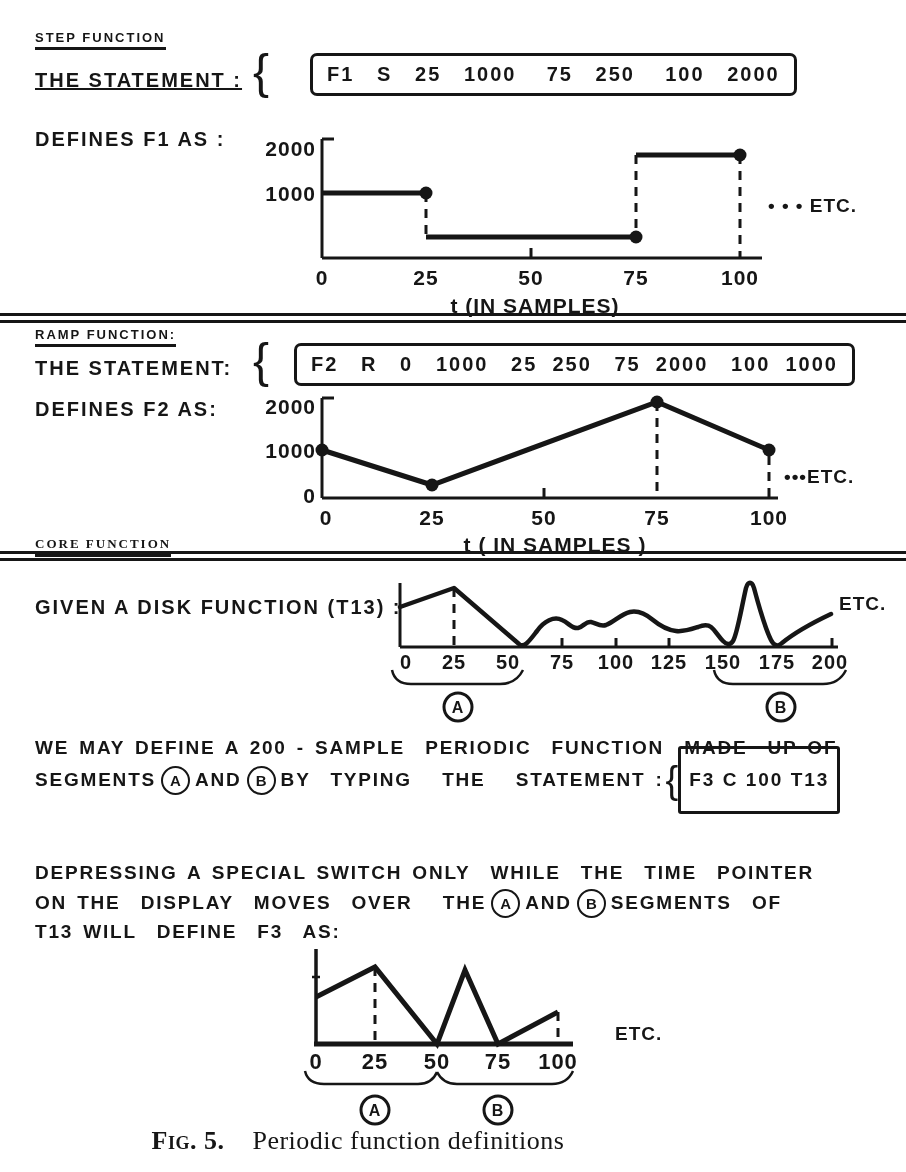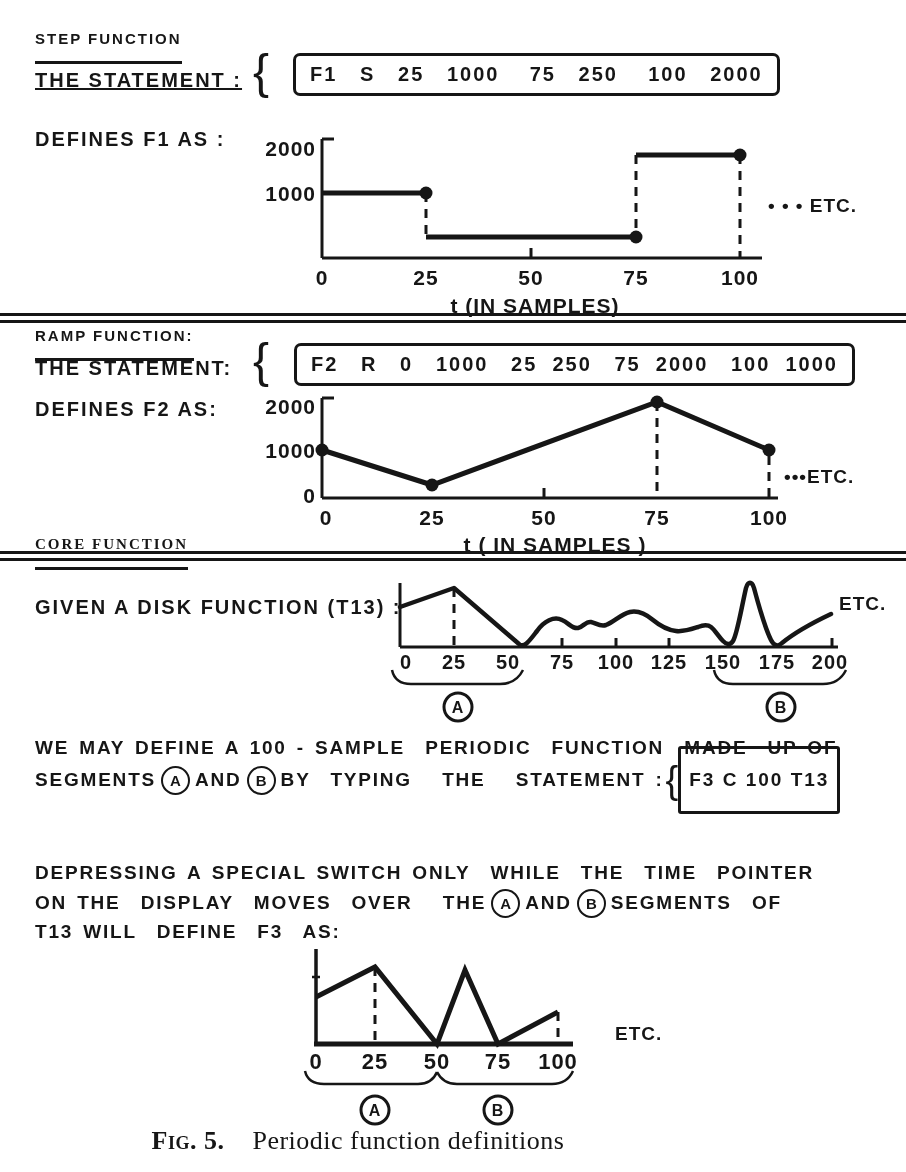--- a/index.html
+++ b/index.html
@@ -2,21 +2,21 @@
 <html><head>
 <meta charset="utf-8">
 <style>
   html,body{margin:0;padding:0;background:#fff;}
   #page{
     position:relative;width:906px;height:1172px;background:#fff;overflow:hidden;
     font-family:"Liberation Sans",sans-serif;color:#161616;
   }
   .abs{position:absolute;}
   .hand{font-weight:700;letter-spacing:2px;white-space:pre;}
-  .heading{font-size:15px;border-bottom:3px solid #161616;padding-bottom:14px;}
+  .heading{font-size:13px;border-bottom:3px solid #161616;padding-bottom:2px;}
   .label{font-size:20px;}
   .brace{font-weight:400;letter-spacing:0;line-height:1;}
   .stmtbox{
     border:3.5px solid #161616;border-radius:7px;background:#fff;
     font-size:20px;font-weight:700;letter-spacing:2px;white-space:pre;
     padding:7px 14px;display:inline-block;
   }
   .divider{left:0;width:906px;height:4px;border-top:3px solid #161616;border-bottom:3px solid #161616;}
   .para{font-size:19px;font-weight:700;letter-spacing:1.8px;word-spacing:3px;white-space:pre;}
   .pline{display:flex;align-items:center;}
@@ -38,21 +38,21 @@
   .caption .figlab{font-variant:small-caps;font-weight:700;}
 </style>
 </head>
 <body>
 
 <div id="page">
 
   <div class="abs hand heading" style="left:35px;top:30px;">STEP FUNCTION</div>
   <div class="abs hand label" style="left:35px;top:69px;text-decoration:underline;">THE STATEMENT :</div>
   <div class="abs brace" style="left:253px;top:48px;font-size:48px;">{</div>
-  <div class="abs stmtbox" style="left:293px;top:53px;text-align:right;">F1   S   25   1000    75   250    100   2000</div>
+  <div class="abs stmtbox" style="left:310px;top:53px;text-align:right;">F1   S   25   1000    75   250    100   2000</div>
   <div class="abs hand label" style="left:35px;top:128px;">DEFINES F1 AS :</div>
   <div class="abs chart" style="left:230px;top:133px;">
       <svg width="676" height="190" viewBox="0 0 676 190">
         <line x1="92" y1="6" x2="92" y2="125" stroke="#161616" stroke-width="3"></line>
         <line x1="92" y1="6" x2="104" y2="6" stroke="#161616" stroke-width="3"></line>
         <line x1="92" y1="125" x2="532" y2="125" stroke="#161616" stroke-width="3"></line>
         <line x1="301" y1="115" x2="301" y2="125" stroke="#161616" stroke-width="3"></line>
         <line x1="196" y1="60" x2="196" y2="104" stroke="#161616" stroke-width="3" stroke-dasharray="9 7"></line>
         <line x1="406" y1="22" x2="406" y2="104" stroke="#161616" stroke-width="3" stroke-dasharray="9 7"></line>
         <line x1="510" y1="22" x2="510" y2="125" stroke="#161616" stroke-width="3" stroke-dasharray="9 7"></line>
@@ -133,21 +133,21 @@
         <text x="179" y="87" text-anchor="middle" dominant-baseline="central" font-size="20" fill="#161616">75</text>
         <text x="233" y="87" text-anchor="middle" dominant-baseline="central" font-size="20" fill="#161616">100</text>
         <text x="286" y="87" text-anchor="middle" dominant-baseline="central" font-size="20" fill="#161616">125</text>
         <text x="340" y="87" text-anchor="middle" dominant-baseline="central" font-size="20" fill="#161616">150</text>
         <text x="394" y="87" text-anchor="middle" dominant-baseline="central" font-size="20" fill="#161616">175</text>
         <text x="447" y="87" text-anchor="middle" dominant-baseline="central" font-size="20" fill="#161616">200</text>
         <text x="456" y="28" text-anchor="start" dominant-baseline="central" font-size="19" fill="#161616">ETC.</text>
       </svg>
     </div>
 
-  <div class="abs para" style="left:35px;top:737px;">WE MAY DEFINE A 100 - SAMPLE  PERIODIC  FUNCTION  MADE  UP OF</div>
+  <div class="abs para" style="left:35px;top:737px;">WE MAY DEFINE A 200 - SAMPLE  PERIODIC  FUNCTION  MADE  UP OF</div>
   <div class="abs pline" style="left:35px;top:762px;height:36px;">
     <span class="para">SEGMENTS</span>
     <span class="circle-letter">A</span>
     <span class="para">AND</span>
     <span class="circle-letter">B</span>
     <span class="para">BY  TYPING   THE   STATEMENT :</span>
     <span class="brace" style="font-size:38px;margin-left:2px;">{</span>
     <span class="minibox">F3 C 100 T13</span>
   </div>
 

